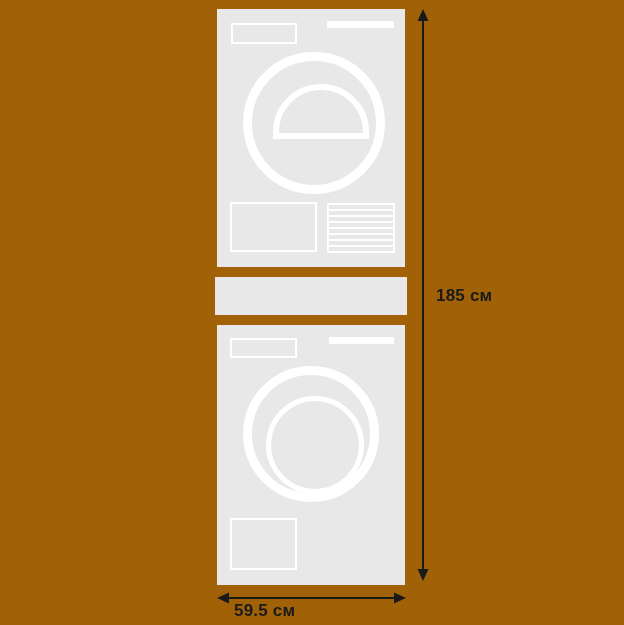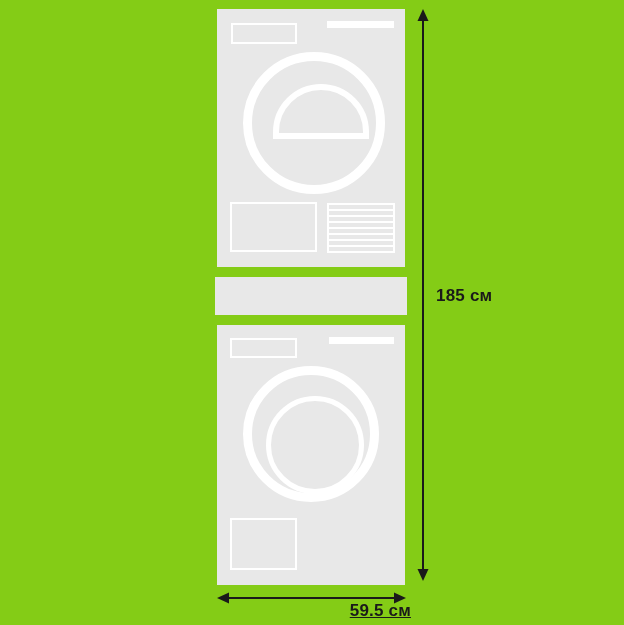--- a/index.html
+++ b/index.html
@@ -1,21 +1,21 @@
 <!DOCTYPE html>
 <html><head>
 <meta charset="utf-8">
 <style>
   * { margin: 0; padding: 0; box-sizing: border-box; }
   html, body { background: #ffffff; }
   .canvas {
     position: relative;
     width: 624px;
     height: 625px;
-    background: #84cc16;
+    background: #a16207;
     font-family: "Liberation Sans", sans-serif;
     overflow: hidden;
   }
   .unit {
     position: absolute;
     background: #e8e8e8;
   }
   .dryer  { left: 217px; top: 9px;   width: 188px; height: 258px; }
   .band   { left: 215px; top: 277px; width: 192px; height: 38px; }
   .washer { left: 217px; top: 325px; width: 188px; height: 260px; }
@@ -88,21 +88,21 @@
   }
   .dim-label {
     position: absolute;
     color: #1a1a1a;
     font-weight: 700;
     font-size: 17px;
     letter-spacing: 0.2px;
     white-space: nowrap;
   }
   .height-label { left: 436px; top: 286px; }
-  .width-label  { left: 246px; top: 601px; width: 165px; text-align: right; text-decoration: underline; }
+  .width-label  { left: 234px; top: 601px; width: 165px; text-align: left; }
 </style>
 </head>
 <body>
 
 <div class="canvas">
 
   <div class="unit dryer">
     <div class="outline-rect display"></div>
     <div class="fill-bar handle"></div>
     <div class="door">

